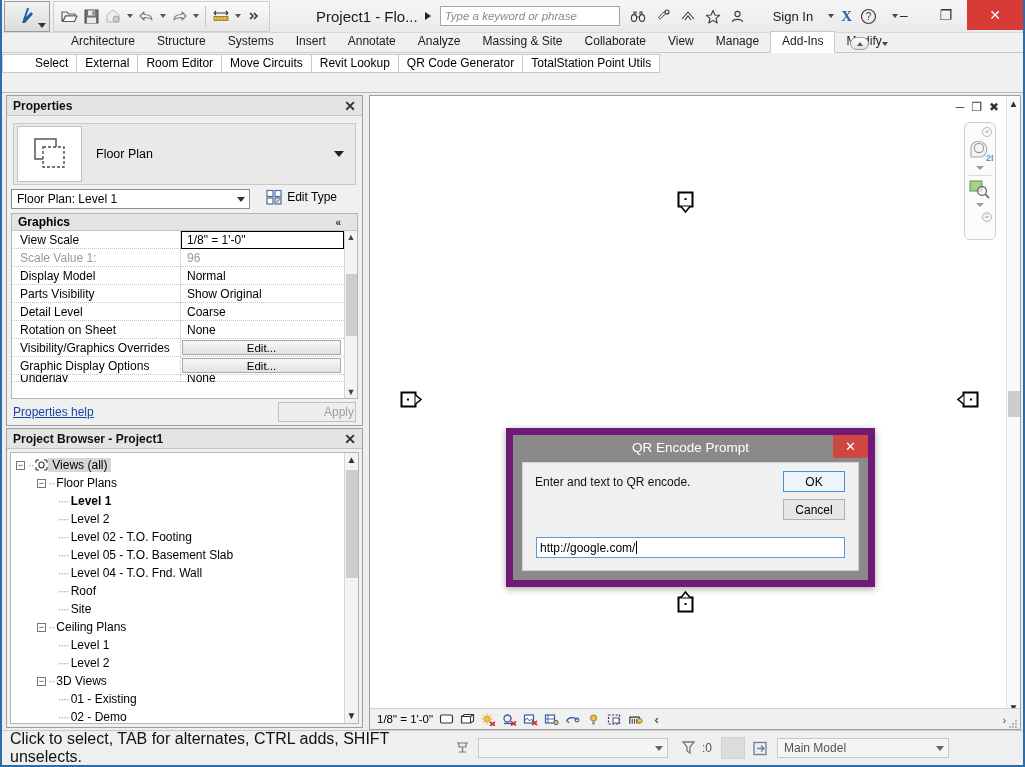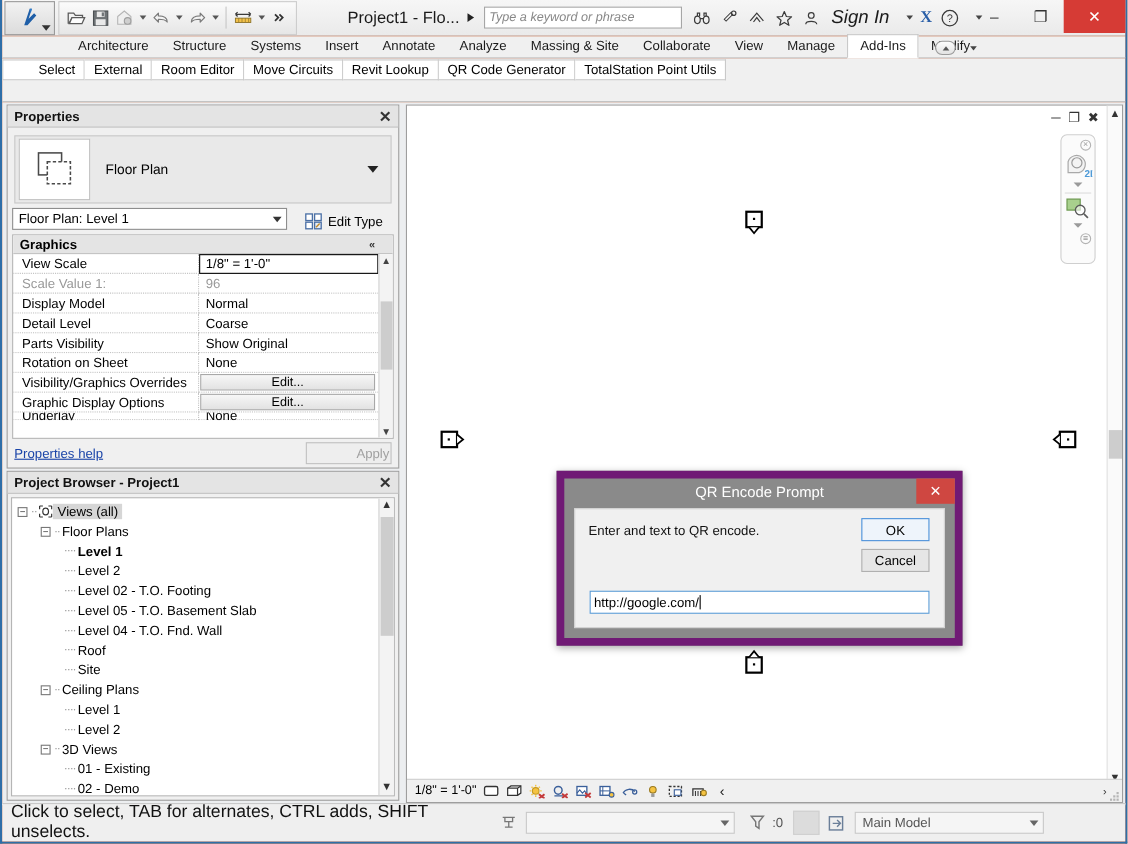--- a/index.html
+++ b/index.html
@@ -8,21 +8,21 @@
     width: 1025px; height: 767px;
     overflow: hidden;
     font-family: "Liberation Sans", sans-serif;
     font-size: 12px;
     color: #000;
     background: #e4e4e4;
   }
   #app {
     position: relative;
     width: 1025px; height: 767px;
-    background: #c2410c;
+    background: #22c55e;
     border-left: 2px solid #2e6ea8;
     border-right: 2px solid #2e6ea8;
     border-bottom: 2px solid #2e6ea8;
   }
 
   
   .titlebar {
     position: relative;
     height: 33px;
     background: linear-gradient(to bottom,#f6f6f6,#eaeaea);
@@ -84,21 +84,21 @@
     width: 180px; height: 20px;
     background: #fff; border: 1px solid #a6a6a6;
     display:flex;align-items:center;
     padding: 0 4px;
   }
   .search-box span {
     font-style: italic; color:#888; font-size:11.5px;
   }
   .info-icons { display:flex; align-items:center; margin-left:9px; gap:7px; }
   .info-icons .ic { width:18px;height:18px;display:flex;align-items:center;justify-content:center; }
-  .signin { font-size:17px; color:#1a1a1a; margin-left:2px;font-style:italic; }
+  .signin { font-size:13px; color:#1a1a1a; margin-left:19px; }
   .mini-caret {
     width:0;height:0;border-left:3.5px solid transparent;
     border-right:3.5px solid transparent;border-top:4px solid #444;
     margin-left:8px;
   }
   .x-badge { font-weight:bold; font-size:15px; color:#2a5fa8; font-family:"Liberation Serif",serif; }
 
   .wincontrols { position:absolute; right:0; top:0; display:flex; height:30px; }
   .wc { width:42px; height:30px; display:flex; align-items:center; justify-content:center;
         font-size:14px; color:#333; }
@@ -183,21 +183,21 @@
     background:#fff; border:1px solid #c0c0c0;
     display:flex;align-items:center;justify-content:center;
   }
   .prop-type-name { flex:1; padding-left:14px; font-size:12.5px; }
   .prop-type-caret {
     width:0;height:0;border-left:5px solid transparent;
     border-right:5px solid transparent;border-top:6px solid #222;
     margin-right:11px;
   }
 
-  .prop-selector-row { display:flex; align-items:flex-end; margin:4px 10px 0 4px; gap:16px; }
+  .prop-selector-row { display:flex; align-items:flex-start; margin:4px 21px 0 4px; gap:16px; }
   .prop-combo {
     flex:1; height:20px; background:#fff; border:1px solid #8e8e8e;
     display:flex; align-items:center; justify-content:space-between;
     padding:0 4px 0 5px; font-size:12px;
   }
   .prop-combo .chev {
     width:0;height:0;border-left:4px solid transparent;
     border-right:4px solid transparent;border-top:5px solid #333;
   }
   .edit-type { display:flex; align-items:center; gap:4px; font-size:12px; padding-right:4px; }
@@ -631,26 +631,26 @@
           </div>
           <div class="pg-row dim">
             <div class="pg-label">Scale Value    1:</div>
             <div class="pg-val">96</div>
           </div>
           <div class="pg-row">
             <div class="pg-label">Display Model</div>
             <div class="pg-val">Normal</div>
           </div>
           <div class="pg-row">
+            <div class="pg-label">Parts Visibility</div>
+            <div class="pg-val">Show Original</div>
+          </div>
+          <div class="pg-row">
             <div class="pg-label">Detail Level</div>
             <div class="pg-val">Coarse</div>
-          </div>
-          <div class="pg-row">
-            <div class="pg-label">Parts Visibility</div>
-            <div class="pg-val">Show Original</div>
           </div>
           <div class="pg-row">
             <div class="pg-label">Rotation on Sheet</div>
             <div class="pg-val">None</div>
           </div>
           <div class="pg-row">
             <div class="pg-label">Visibility/Graphics Overrides</div>
             <div class="pg-val" style="padding-left:0">
               <span class="pg-btn">Edit...</span>
             </div>

